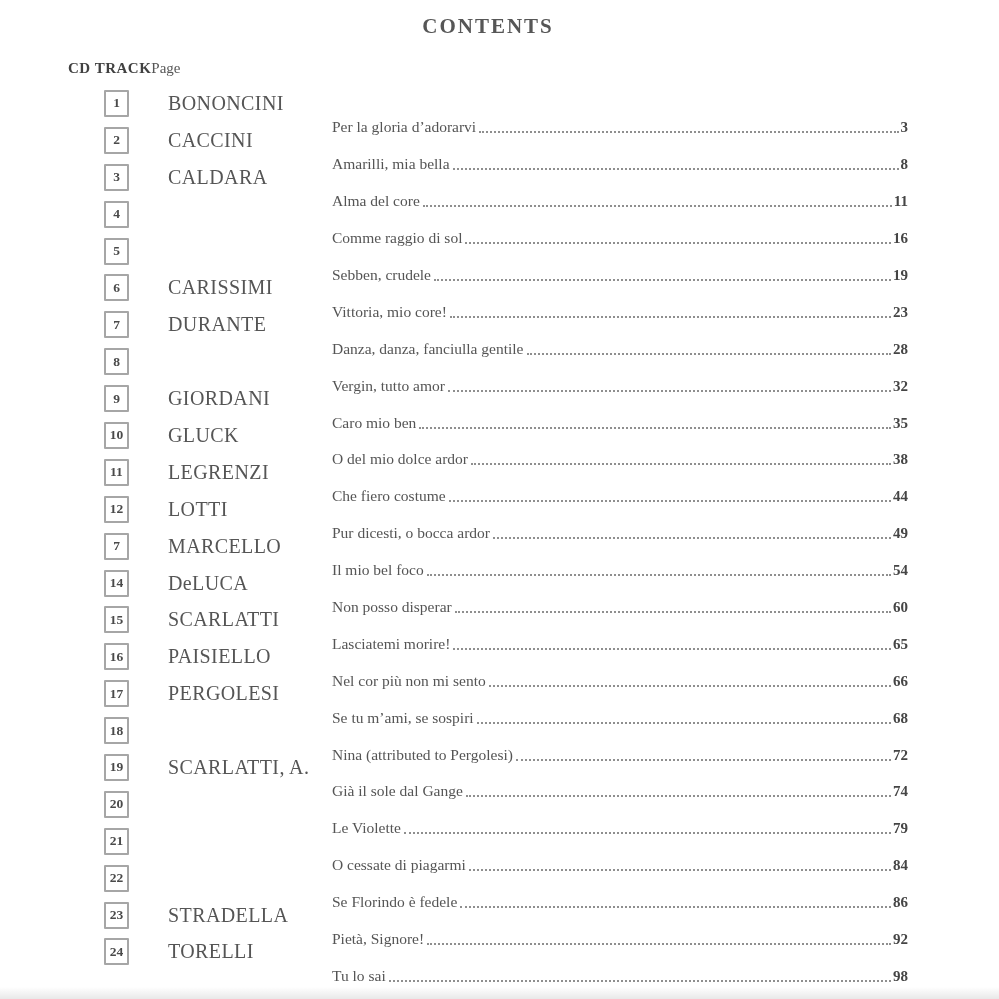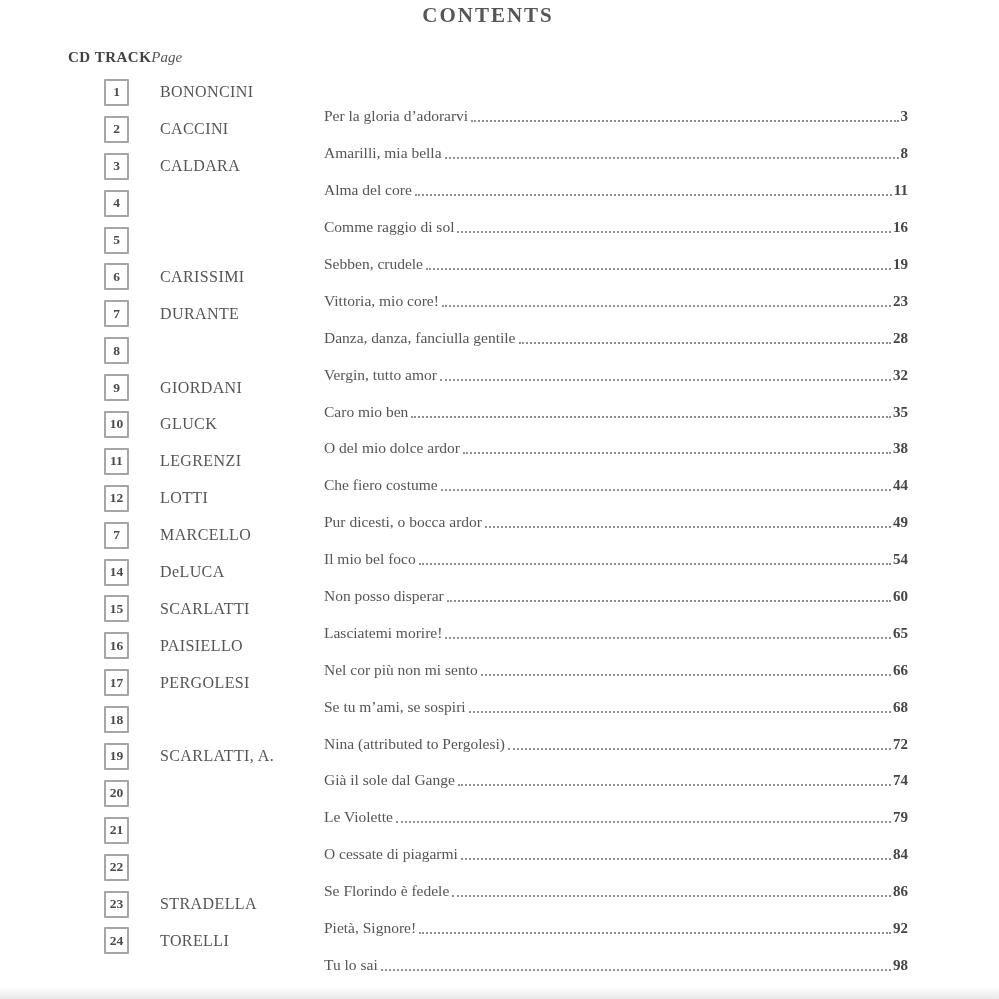--- a/index.html
+++ b/index.html
@@ -11,42 +11,41 @@
     overflow: hidden;
     font-family: "Liberation Serif", "DejaVu Serif", serif;
   }
   .doc {
     position: relative;
     margin: 0 91px 0 68px; 
     color: #4f4f4f;
   }
   .page-title {
     margin: 0;
-    padding-top: 3px;
+    padding-top: 14px;
     text-align: center;
     font-size: 21px;
     font-weight: bold;
     letter-spacing: 2px;
     color: #565656;
   }
   .header-row {
     margin-top: 21px;
     display: flex;
     align-items: baseline;
   }
   .cd-track-label {
     font-size: 15px;
     font-weight: bold;
     color: #414141;
     letter-spacing: 0.5px;
   }
   .page-label {
     font-size: 15px;
     color: #565656;
-    font-style: italic;
   }
   .toc-list {
     margin-top: 8px;
   }
   .toc-row {
     height: 36.9px;
     display: flex;
     align-items: center;
   }
   .track-box {
@@ -59,22 +58,22 @@
     display: flex;
     align-items: center;
     justify-content: center;
     font-size: 13.5px;
     font-weight: bold;
     color: #4a4a4a;
     flex: 0 0 auto;
   }
   .composer {
     width: 164px;
-    margin-left: 31px;
-    font-size: 16px;
+    margin-left: 39px;
+    font-size: 20px;
     color: #555555;
     letter-spacing: 0.4px;
     white-space: nowrap;
     flex: 0 0 auto;
   }
   .title-cell {
     flex: 1 1 auto;
     display: flex;
     align-items: baseline;
     min-width: 0;

